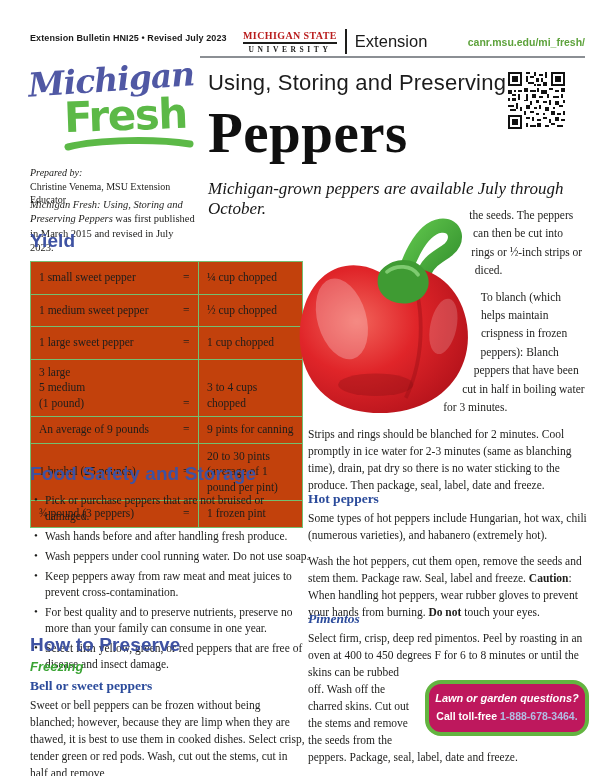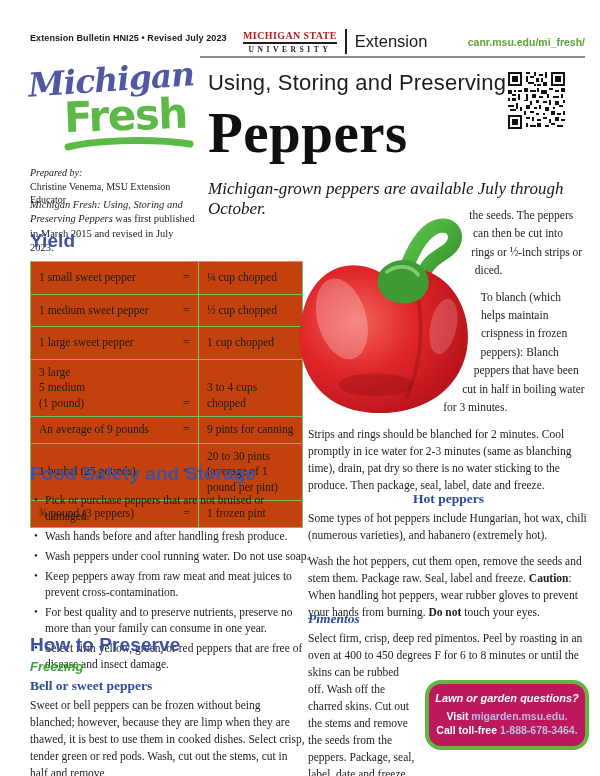--- a/index.html
+++ b/index.html
@@ -92,21 +92,21 @@
     float: left; width: 188px; height: 222px;
     shape-outside: polygon(0px 0px, 152px 0px, 168px 28px, 162px 55px, 175px 90px, 178px 128px, 166px 160px, 140px 185px, 95px 205px, 0px 205px);
     shape-margin: 12px;
   }
   .pepper-region p { font-size: 11.5px; line-height: 1.6; }
   .pepper-region p + p { margin-top: 8px; }
 
   .strips-para { position: absolute; left: 308px; top: 426px; width: 281px; }
 
   .hot-section { position: absolute; left: 308px; top: 491px; width: 281px; }
-  .hot-section .h-serif { margin-bottom: 3px; text-align: center; }
+  .hot-section .h-serif { margin-bottom: 3px; }
   .hot-section p { margin-bottom: 9px; }
 
   .pim-section { position: absolute; left: 308px; top: 611px; width: 281px; }
   .pim-section .h-serif { margin-bottom: 3px; font-style: italic; }
   .float-spacer { float: right; width: 1px; height: 48px; }
   .garden-box {
     float: right; clear: right;
     width: 164px; margin: 2px 0 0 10px;
     background: #be185d; border: 4px solid #63b440; border-radius: 16px;
     padding: 8px 4px 9px; text-align: center;
@@ -344,20 +344,19 @@
     <p class="body-text">Some types of hot peppers include Hungarian, hot wax, chili (numerous varieties), and habanero (extremely hot).</p>
     <p class="body-text"><span>Wash the hot peppers, cut them open, remove the seeds and stem them. Package raw. Seal, label and freeze. </span><b>Caution</b><span>: When handling hot peppers, wear rubber gloves to prevent your hands from burning. </span><b>Do not</b><span> touch your eyes.</span></p>
   </div>
 
   <div class="pim-section">
     <div class="h-serif">Pimentos</div>
     <div>
       <div class="float-spacer"></div>
       <div class="garden-box">
         <div class="gb-title">Lawn or garden questions?</div>
-        <div class="gb-line"><span>Visit </span><span class="gb-link">migarden.msu.edu.</span></div>
         <div class="gb-line"><span>Call toll-free </span><span class="gb-link">1-888-678-3464.</span></div>
       </div>
       <p class="body-text">Select firm, crisp, deep red pimentos. Peel by roasting in an oven at 400 to 450 degrees F for 6 to 8 minutes or until the skins can be rubbed off. Wash off the charred skins. Cut out the stems and remove the seeds from the peppers. Package, seal, label, date and freeze.</p>
     </div>
   </div>
 
 </div>
 
 </body></html>

